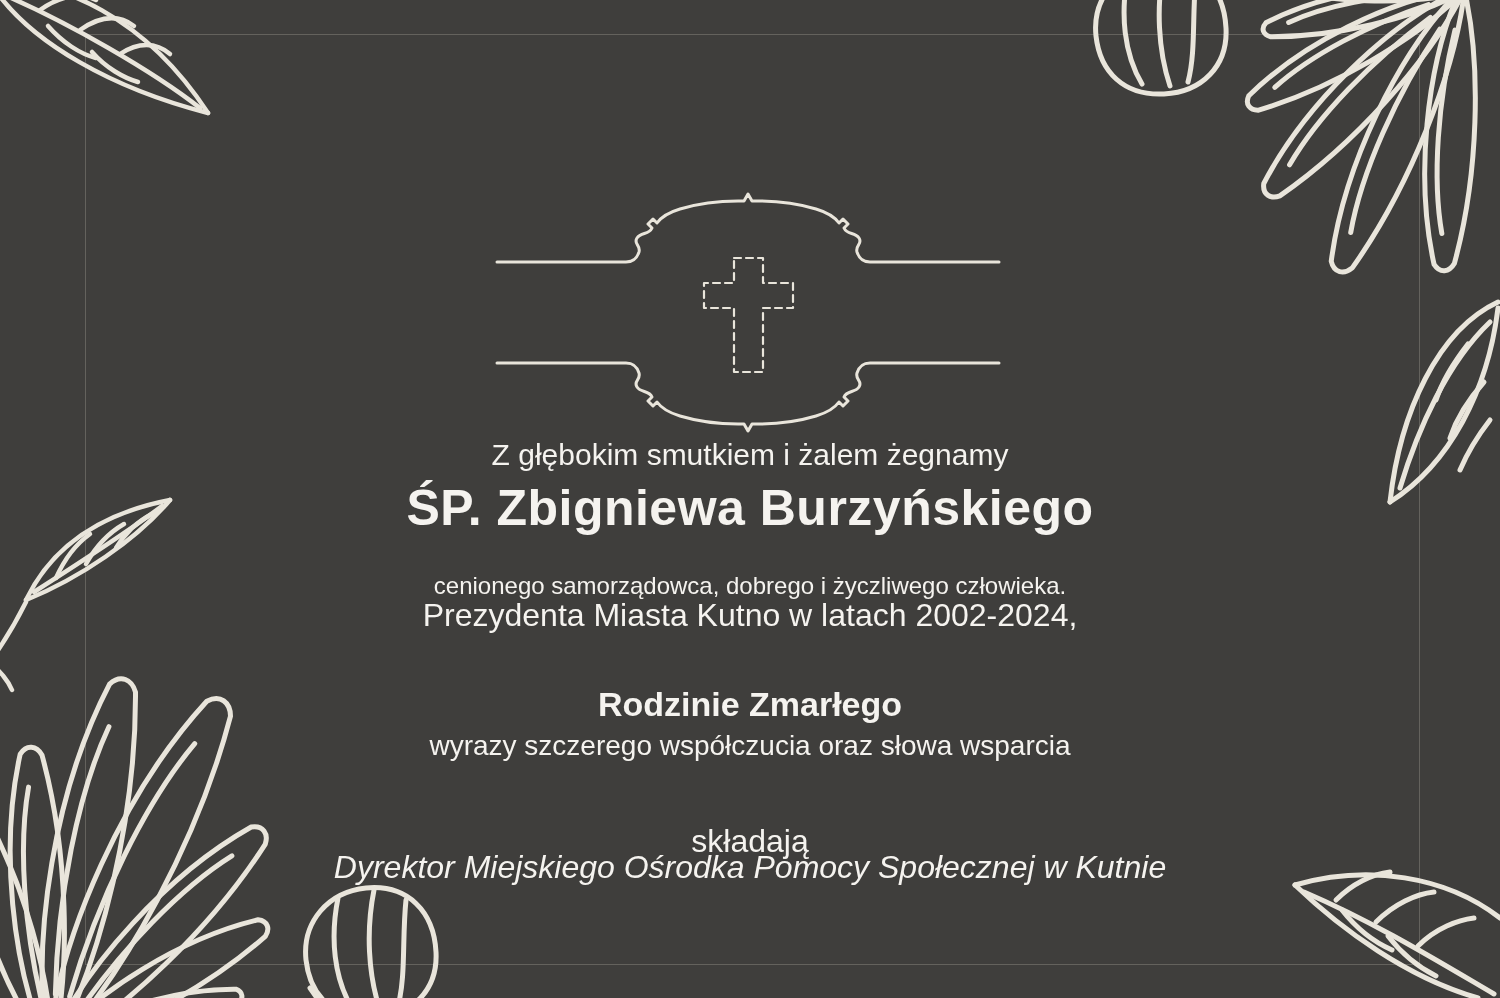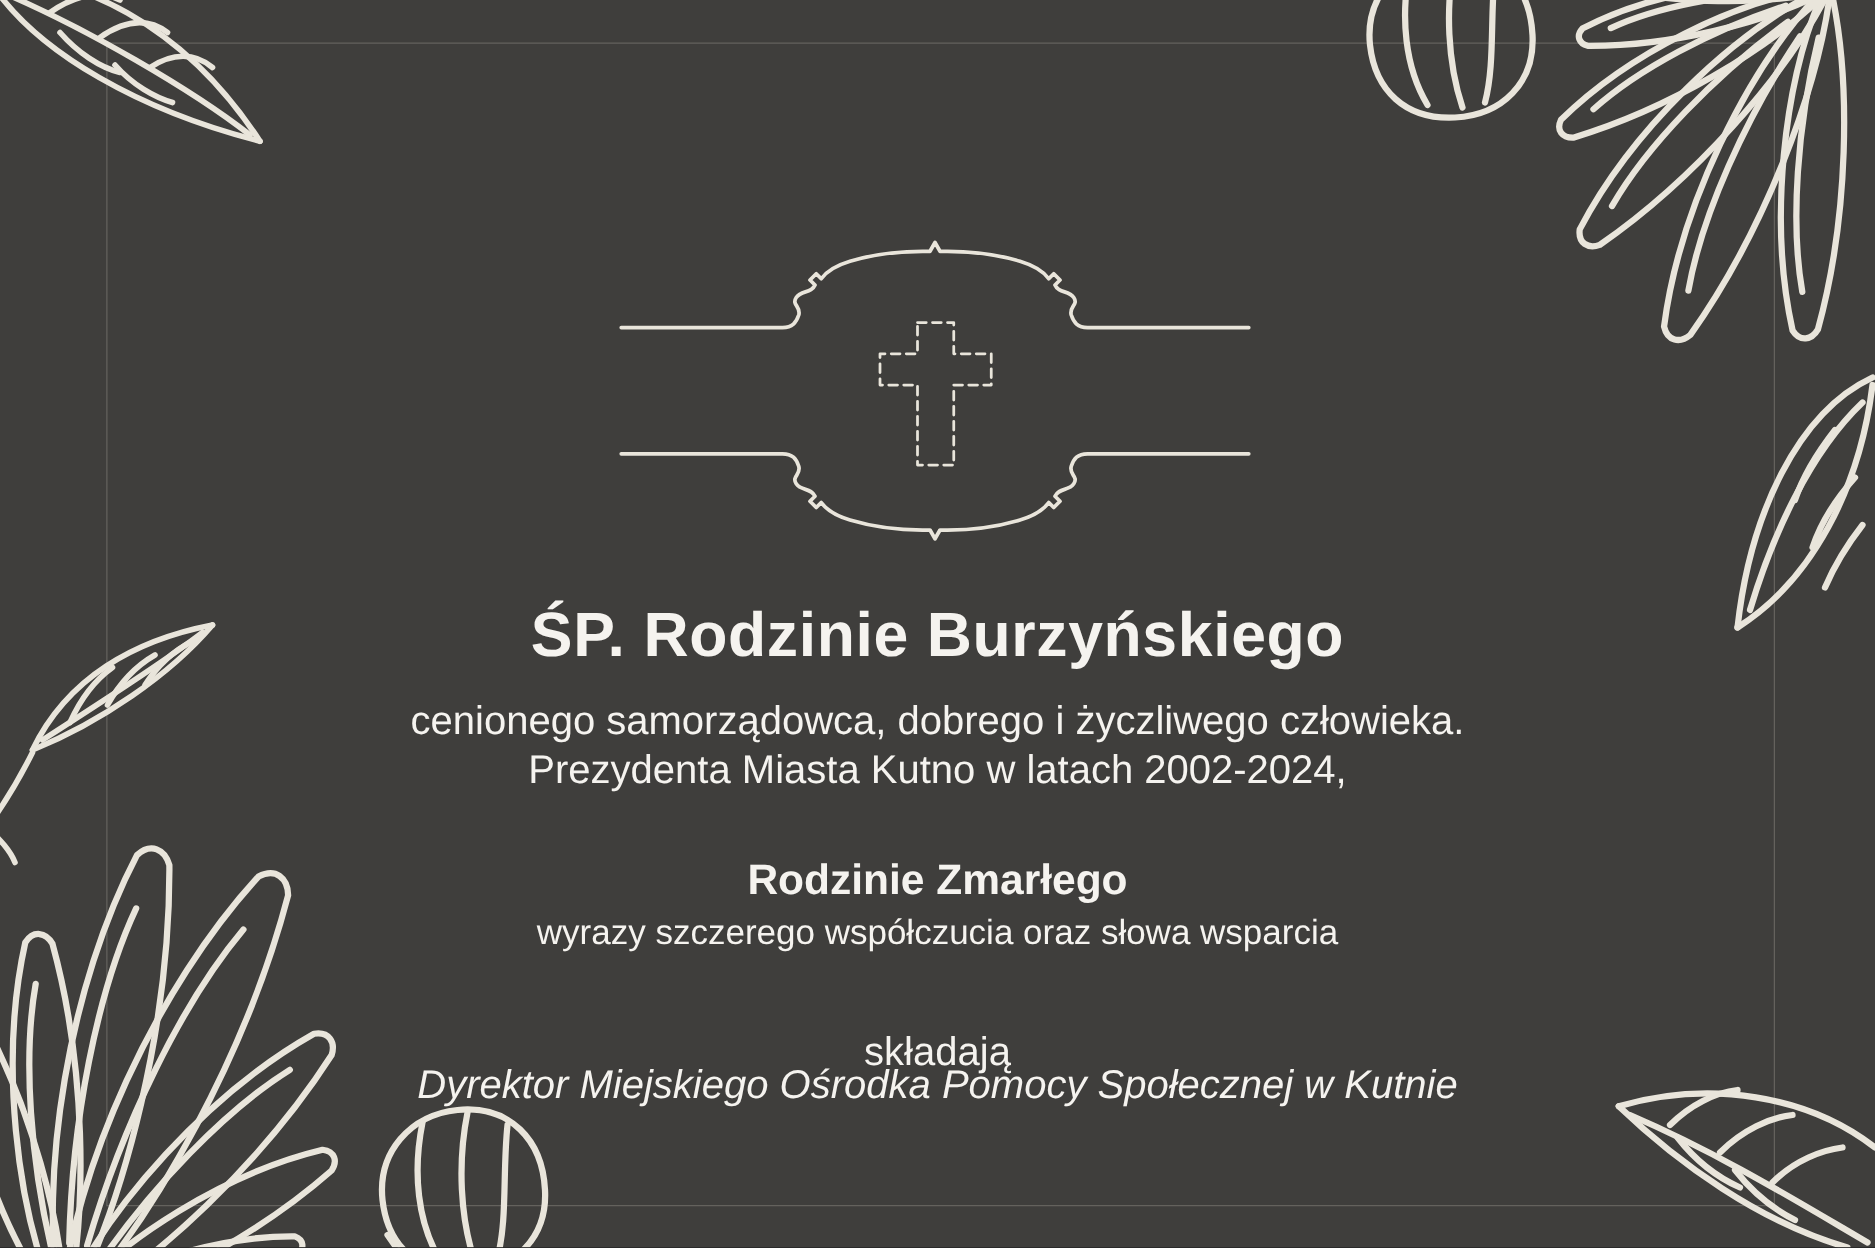--- a/index.html
+++ b/index.html
@@ -15,21 +15,21 @@
   }
   svg.deco{position:absolute;display:block;}
   svg.deco path, svg.deco ellipse{
     fill:none;stroke:var(--ink,#E9E5DB);
     stroke-linecap:round;stroke-linejoin:round;
   }
   .txt{position:absolute;left:0;width:100%;text-align:center;white-space:nowrap;line-height:1.2;}
   .intro    {top:437px;font-size:30px;}
   .name     {top:478px;font-size:50px;font-weight:700;letter-spacing:.5px;}
   .desc1    {top:548px;font-size:32px;margin-top:48px;}
-  .desc2    {top:557px;font-size:32px;}
+  .desc2    {top:572px;font-size:24px;}
   .recipient{top:684px;font-size:34px;font-weight:700;text-align:center;}
   .message  {top:729px;font-size:28px;}
   .lead     {top:822px;font-size:32px;}
   .sig1     {top:848px;font-size:32px;font-style:italic;}
   .sig2     {top:914px;font-size:32px;font-style:italic;}
 </style>
 </head>
 <body>
 
 <div class="card">
@@ -176,21 +176,22 @@
       <path d="M225,307 C272,352 338,400 408,420"></path>
       <path d="M234,314 C304,344 366,382 424,416"></path>
       <path d="M266,322 C282,306 302,296 320,294"></path>
       <path d="M306,344 C324,326 346,316 364,314"></path>
       <path d="M348,368 C366,350 388,342 404,340"></path>
       <path d="M272,332 C286,350 304,364 322,372"></path>
       <path d="M318,358 C332,376 350,390 366,398"></path>
     </g>
   </svg>
 
-  <div class="txt name">ŚP. Rodzinie Burzyńskiego</div>
+  <div class="txt intro">Z głębokim smutkiem i żalem żegnamy</div>
+  <div class="txt name">ŚP. Zbigniewa Burzyńskiego</div>
   <div class="txt desc1">Prezydenta Miasta Kutno w latach 2002-2024,</div>
   <div class="txt desc2">cenionego samorządowca, dobrego i życzliwego człowieka.</div>
   <div class="txt recipient">Rodzinie Zmarłego</div>
   <div class="txt message">wyrazy szczerego współczucia oraz słowa wsparcia</div>
   <div class="txt lead">składają</div>
   <div class="txt sig1">Dyrektor Miejskiego Ośrodka Pomocy Społecznej w Kutnie</div>
 
 </div>
 
 </body></html>

